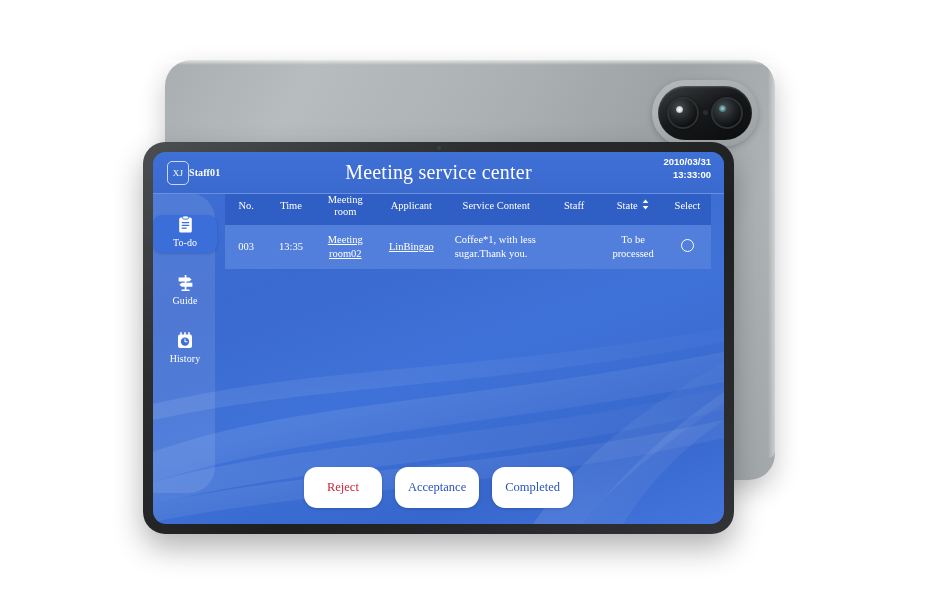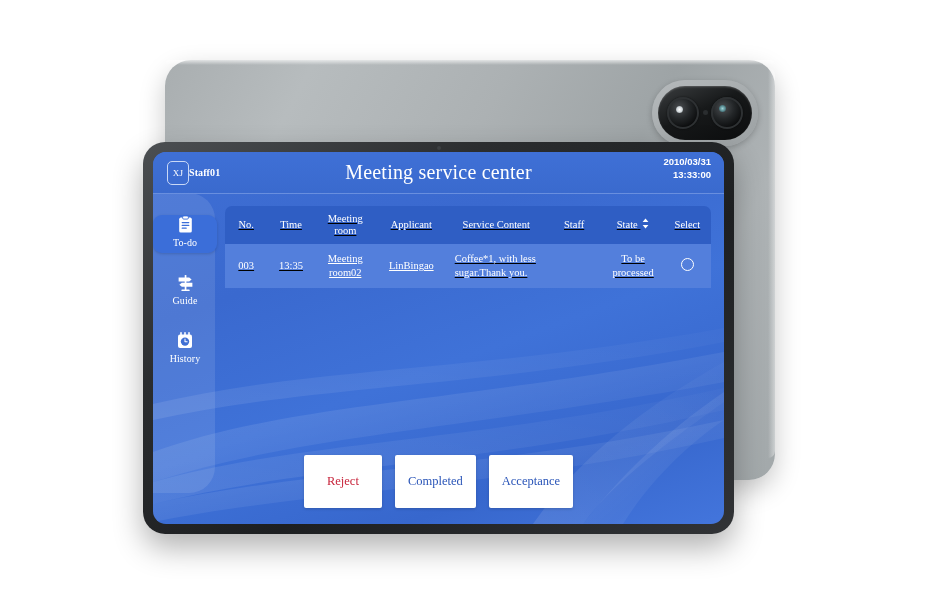--- a/index.html
+++ b/index.html
@@ -231,24 +231,23 @@
     display: block;
     font-size: 10px;
     letter-spacing: 0.1px;
     color: #ffffff;
   }
 
   
   #table-area {
     position: absolute;
     left: 72px;
-    top: 54px;
+    top: 35px;
     right: 13px;
     z-index: 2;
-    text-decoration: underline;
   }
   #data-table {
     width: 100%;
     border-collapse: collapse;
     border-radius: 7px 7px 0 0;
     overflow: hidden;
     table-layout: fixed;
   }
   #data-table thead th {
     background: #2f5ec4;
@@ -308,23 +307,23 @@
     position: absolute;
     left: 0; right: 0;
     bottom: 16px;
     display: flex;
     justify-content: center;
     gap: 13px;
     z-index: 3;
   }
   .action-btn {
     min-width: 78px;
-    padding: 19px 13px;
+    padding: 13px 13px;
     border: none;
-    border-radius: 2px;
+    border-radius: 13px;
     background: #ffffff;
     font-family: "Liberation Serif", serif;
     font-size: 12.5px;
     cursor: pointer;
     box-shadow: 0 1px 3px rgba(0,0,0,0.17);
   }
   .btn-reject { color: #c8253c; }
   .btn-blue   { color: #2a55b8; }
 </style>
 </head>
@@ -476,18 +475,18 @@
             <td>
               <span class="radio"></span>
             </td>
           </tr>
         </tbody>
       </table>
     </div>
 
     <div id="action-bar">
       <button class="action-btn btn-reject">Reject</button>
+      <button class="action-btn btn-blue">Acceptance</button>
       <button class="action-btn btn-blue">Completed</button>
-      <button class="action-btn btn-blue">Acceptance</button>
     </div>
 
   </div>
 </div>
 
 </body></html>

